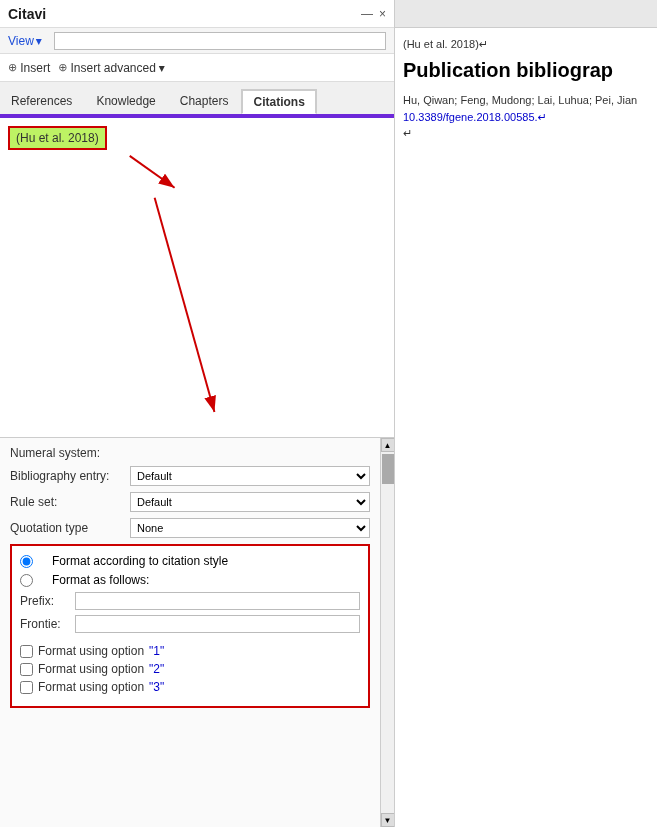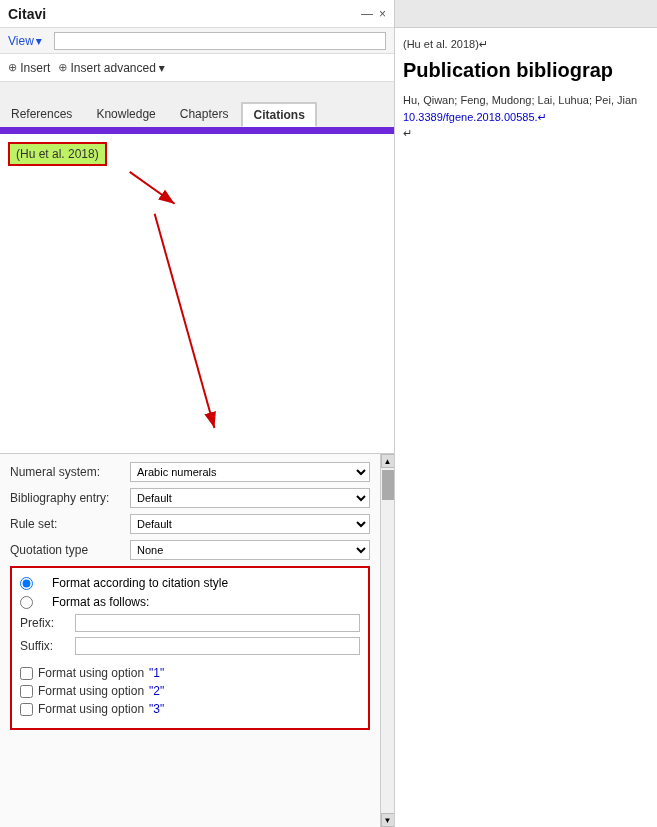--- a/index.html
+++ b/index.html
@@ -83,23 +83,23 @@
       gap: 3px;
       font-size: 12px;
       color: #333;
       cursor: pointer;
     }
     .insert-btn .icon { font-size: 11px; color: #555; }
 
     
     .tabs {
       display: flex;
-      border-bottom: 7px solid #6d28d9;
+      border-bottom: 4px solid #6d28d9;
       background: #f0f0f0;
-      padding-top: 20px;
+      padding-top: 7px;
     }
     .tab {
       padding: 4px 10px;
       font-size: 12px;
       cursor: pointer;
       border: 1px solid transparent;
       border-bottom: none;
       color: #333;
       background: #f0f0f0;
       margin-right: 2px;
@@ -351,23 +351,20 @@
 
       <line x1="155" y1="80" x2="215" y2="295" stroke="#c00" stroke-width="2" marker-end="url(#arrowhead2)"></line>
     </svg>
   </div>
 
   <div style="display:flex; flex:1; overflow:hidden;">
     <div class="settings-area" style="flex:1; padding-bottom:6px;">
 
       <div class="setting-row">
         <span class="setting-label">Numeral system:</span>
-        <select class="setting-select">
-          <option>Arabic numerals</option>
-        </select>
       </div>
 
       <div class="setting-row">
         <span class="setting-label">Bibliography entry:</span>
         <select class="setting-select">
           <option>Default</option>
         </select>
       </div>
 
       <div class="setting-row">
@@ -395,21 +392,21 @@
           <input type="radio" name="format" style="">
           <span>Format as follows:</span>
         </div>
 
         <div class="prefix-suffix-row">
           <span class="prefix-suffix-label">Prefix:</span>
           <input class="prefix-suffix-input" type="text" style="">
         </div>
 
         <div class="prefix-suffix-row">
-          <span class="prefix-suffix-label">Suffix:</span>
+          <span class="prefix-suffix-label">Frontie:</span>
           <input class="prefix-suffix-input" type="text" style="">
         </div>
 
         <div style="height:6px;"></div>
 
         <div class="checkbox-row">
           <input type="checkbox" style="">
           <span class="option-text">Format using option </span>
           <span class="option-quote">"1"</span>
         </div>

